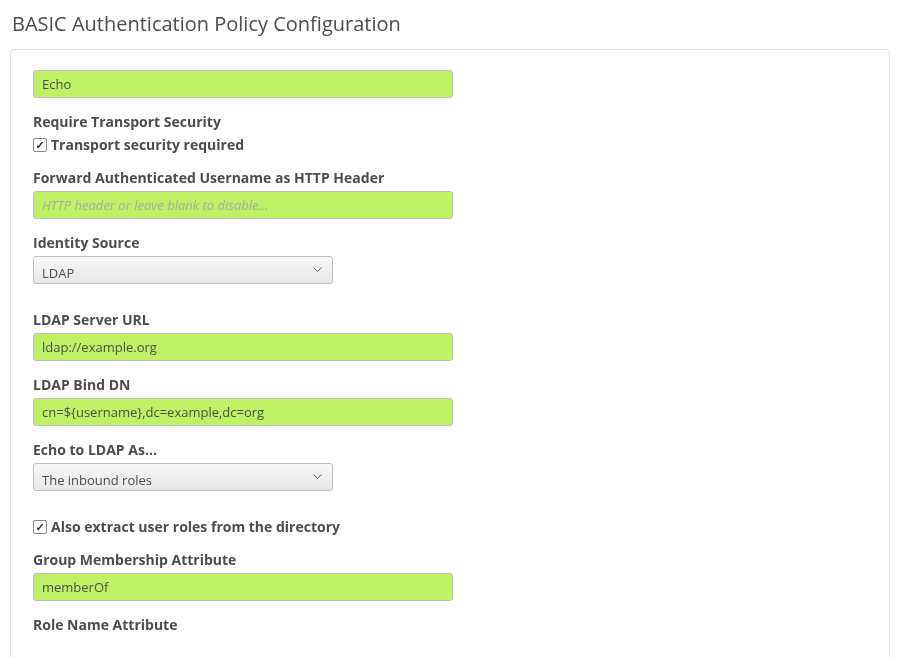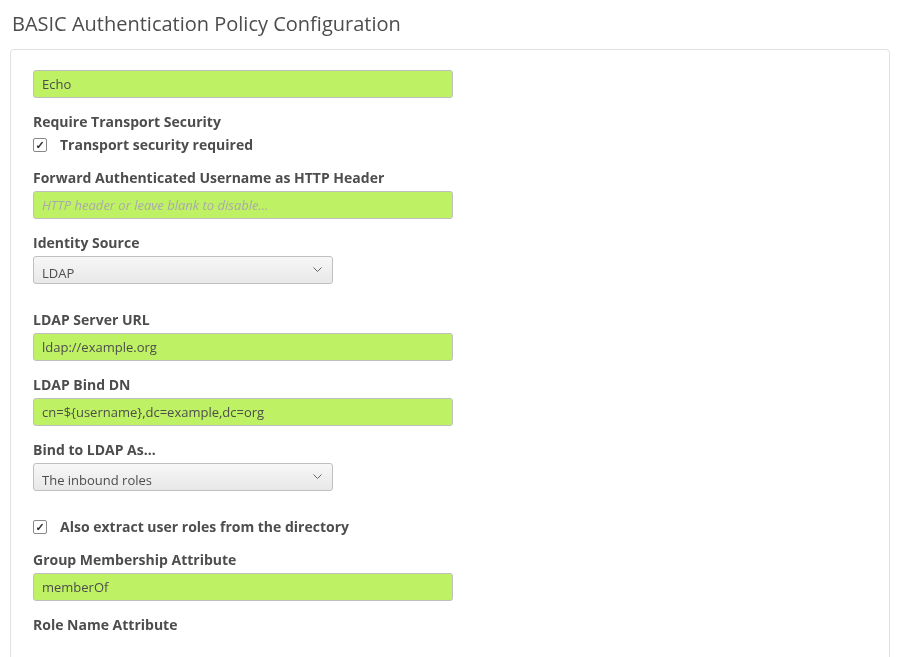--- a/index.html
+++ b/index.html
@@ -80,21 +80,21 @@
       top: 50%;
       transform: translateY(-50%);
       pointer-events: none;
     }
     .select-chevron svg {
       display: block;
     }
     .checkbox-row {
       display: flex;
       align-items: center;
-      gap: 13px;
+      gap: 4px;
     }
     .checkbox {
       width: 14px;
       height: 14px;
       border: 1px solid #888;
       border-radius: 2px;
       background: #fff;
       display: inline-flex;
       align-items: center;
       justify-content: center;
@@ -158,21 +158,21 @@
     <label class="field-label">LDAP Server URL</label>
     <input type="text" class="text-input" value="ldap://example.org" style="">
   </div>
 
   <div class="field-group">
     <label class="field-label">LDAP Bind DN</label>
     <input type="text" class="text-input" value="cn=${username},dc=example,dc=org" style="">
   </div>
 
   <div class="field-group">
-    <label class="field-label">Bind to LDAP As...</label>
+    <label class="field-label">Echo to LDAP As...</label>
     <div class="select-wrap">
       <span class="select-value">The inbound roles</span>
       <span class="select-chevron">
         <svg width="9" height="6" viewBox="0 0 9 6">
             <path d="M0.5 0.5 L4.5 4.5 L8.5 0.5" fill="none" stroke="#666" stroke-width="1"></path>
           </svg>
       </span>
     </div>
   </div>
 

